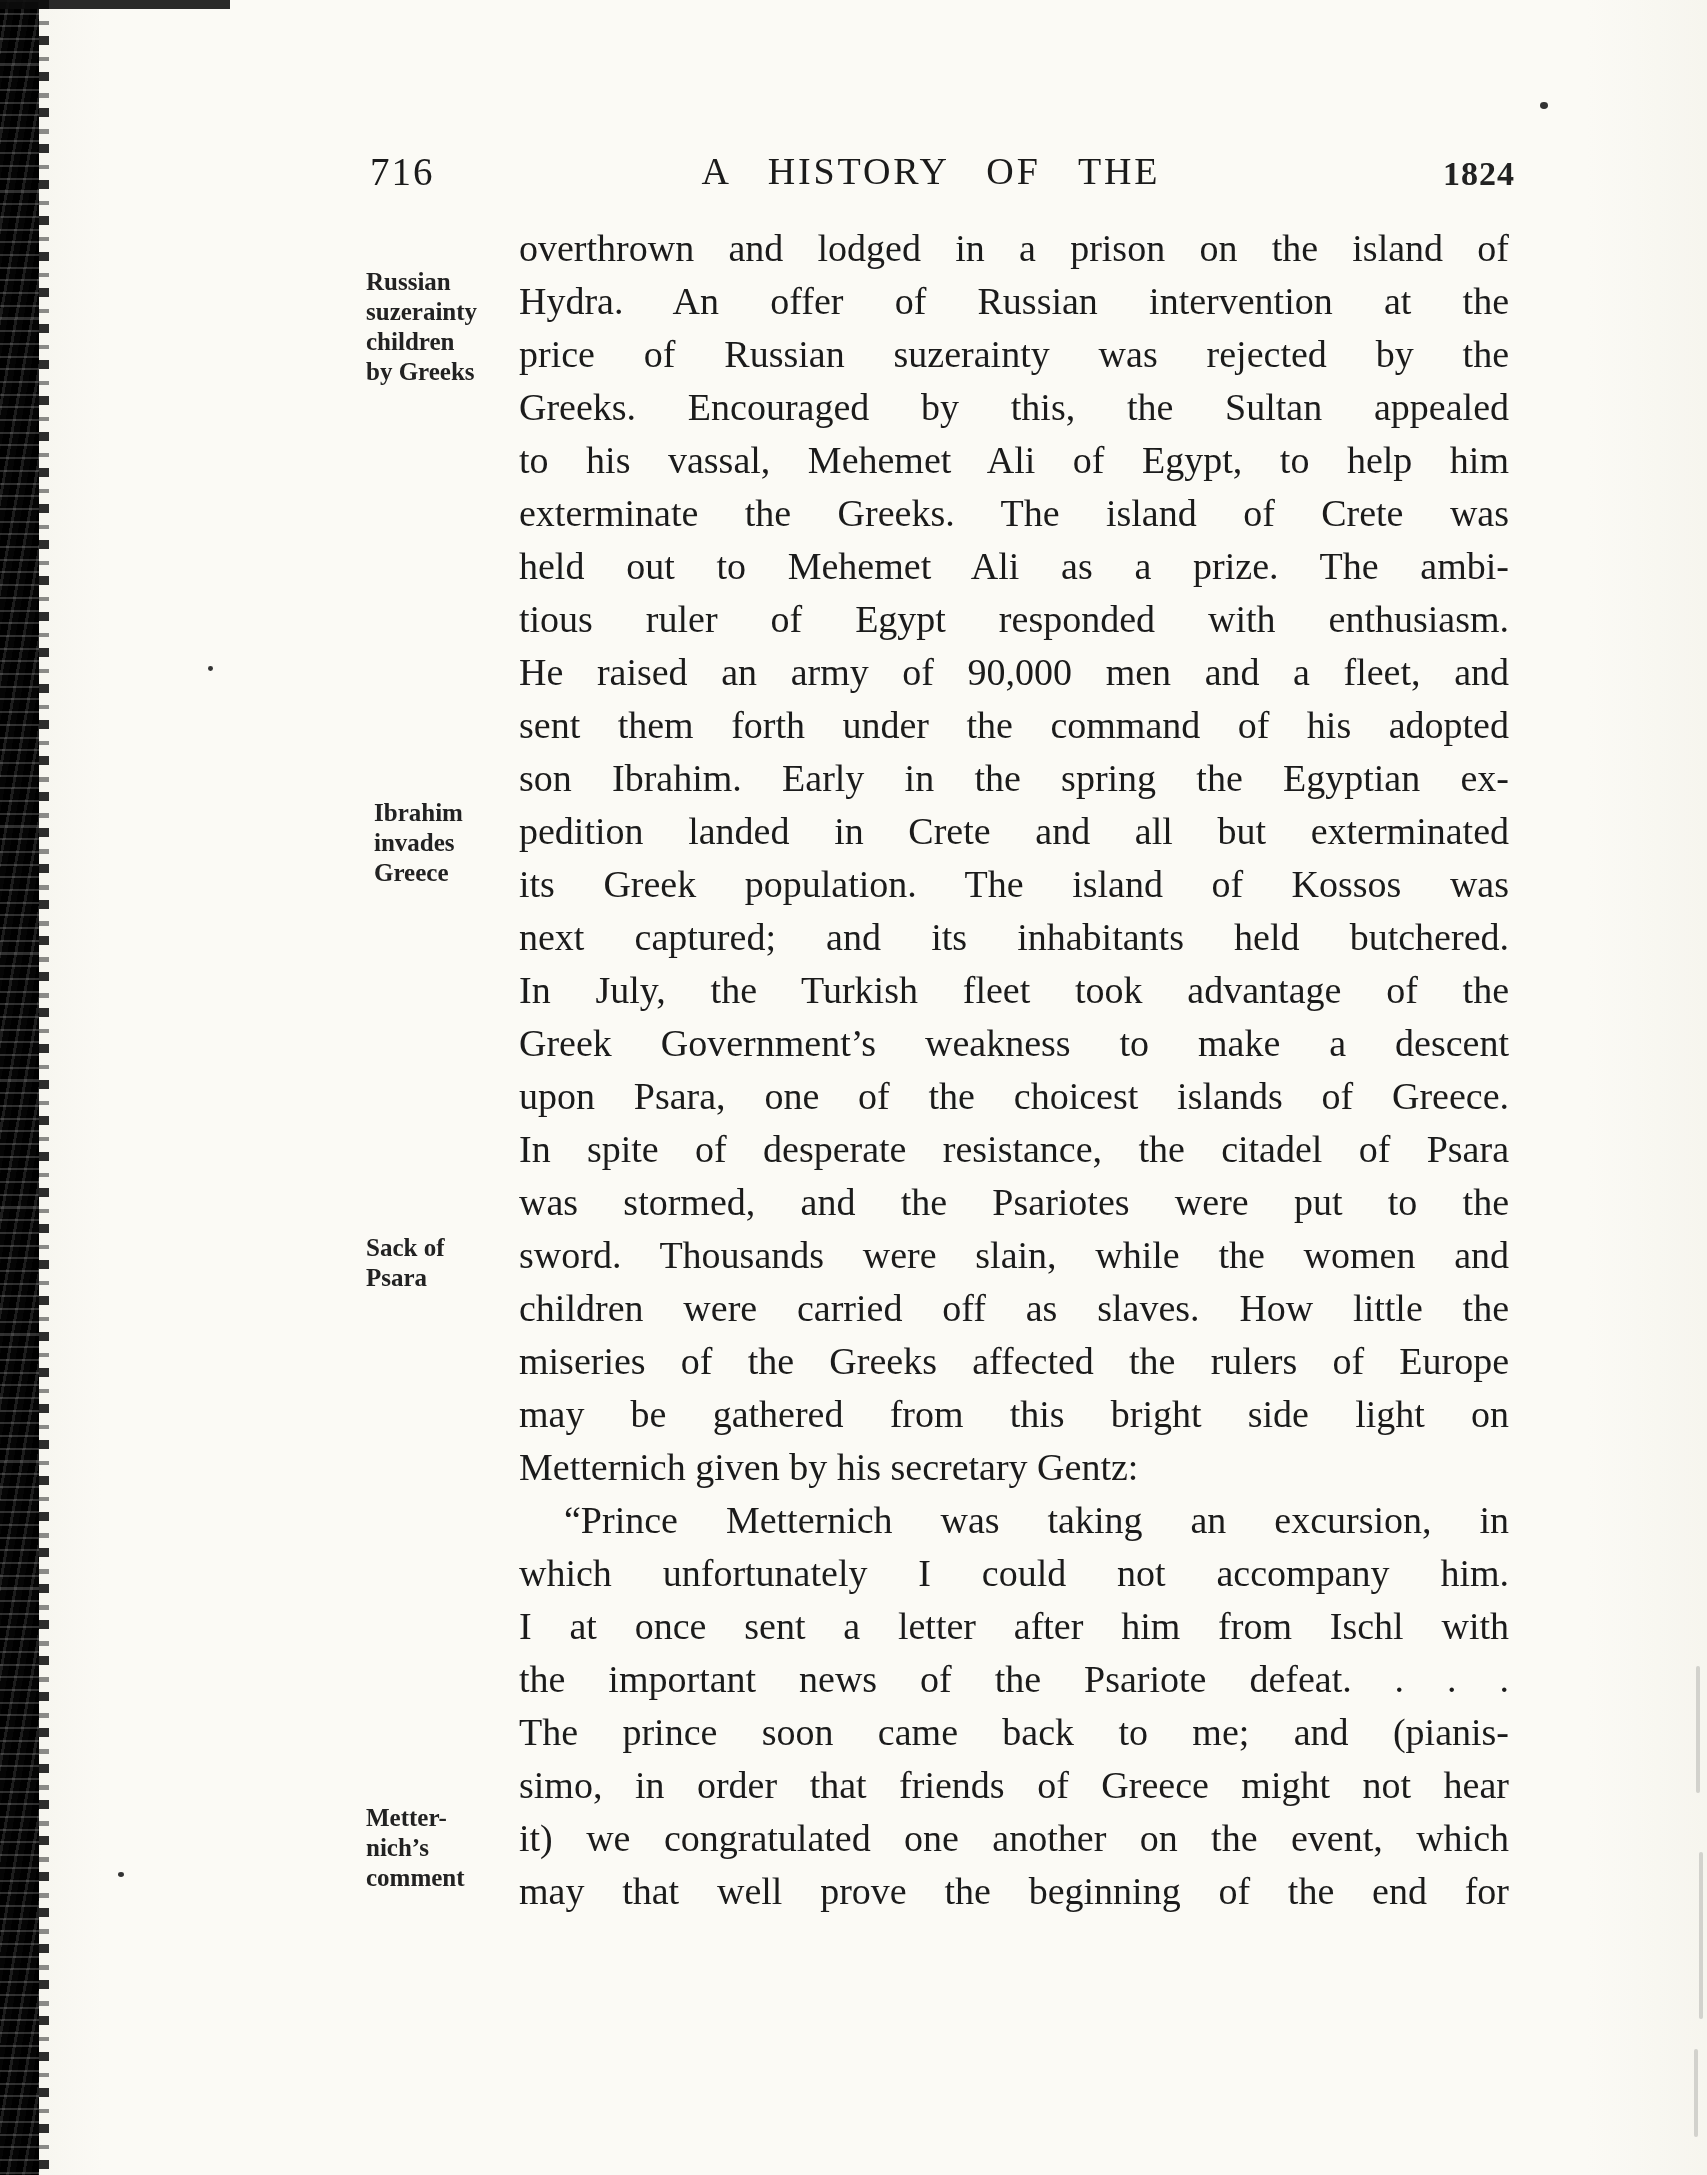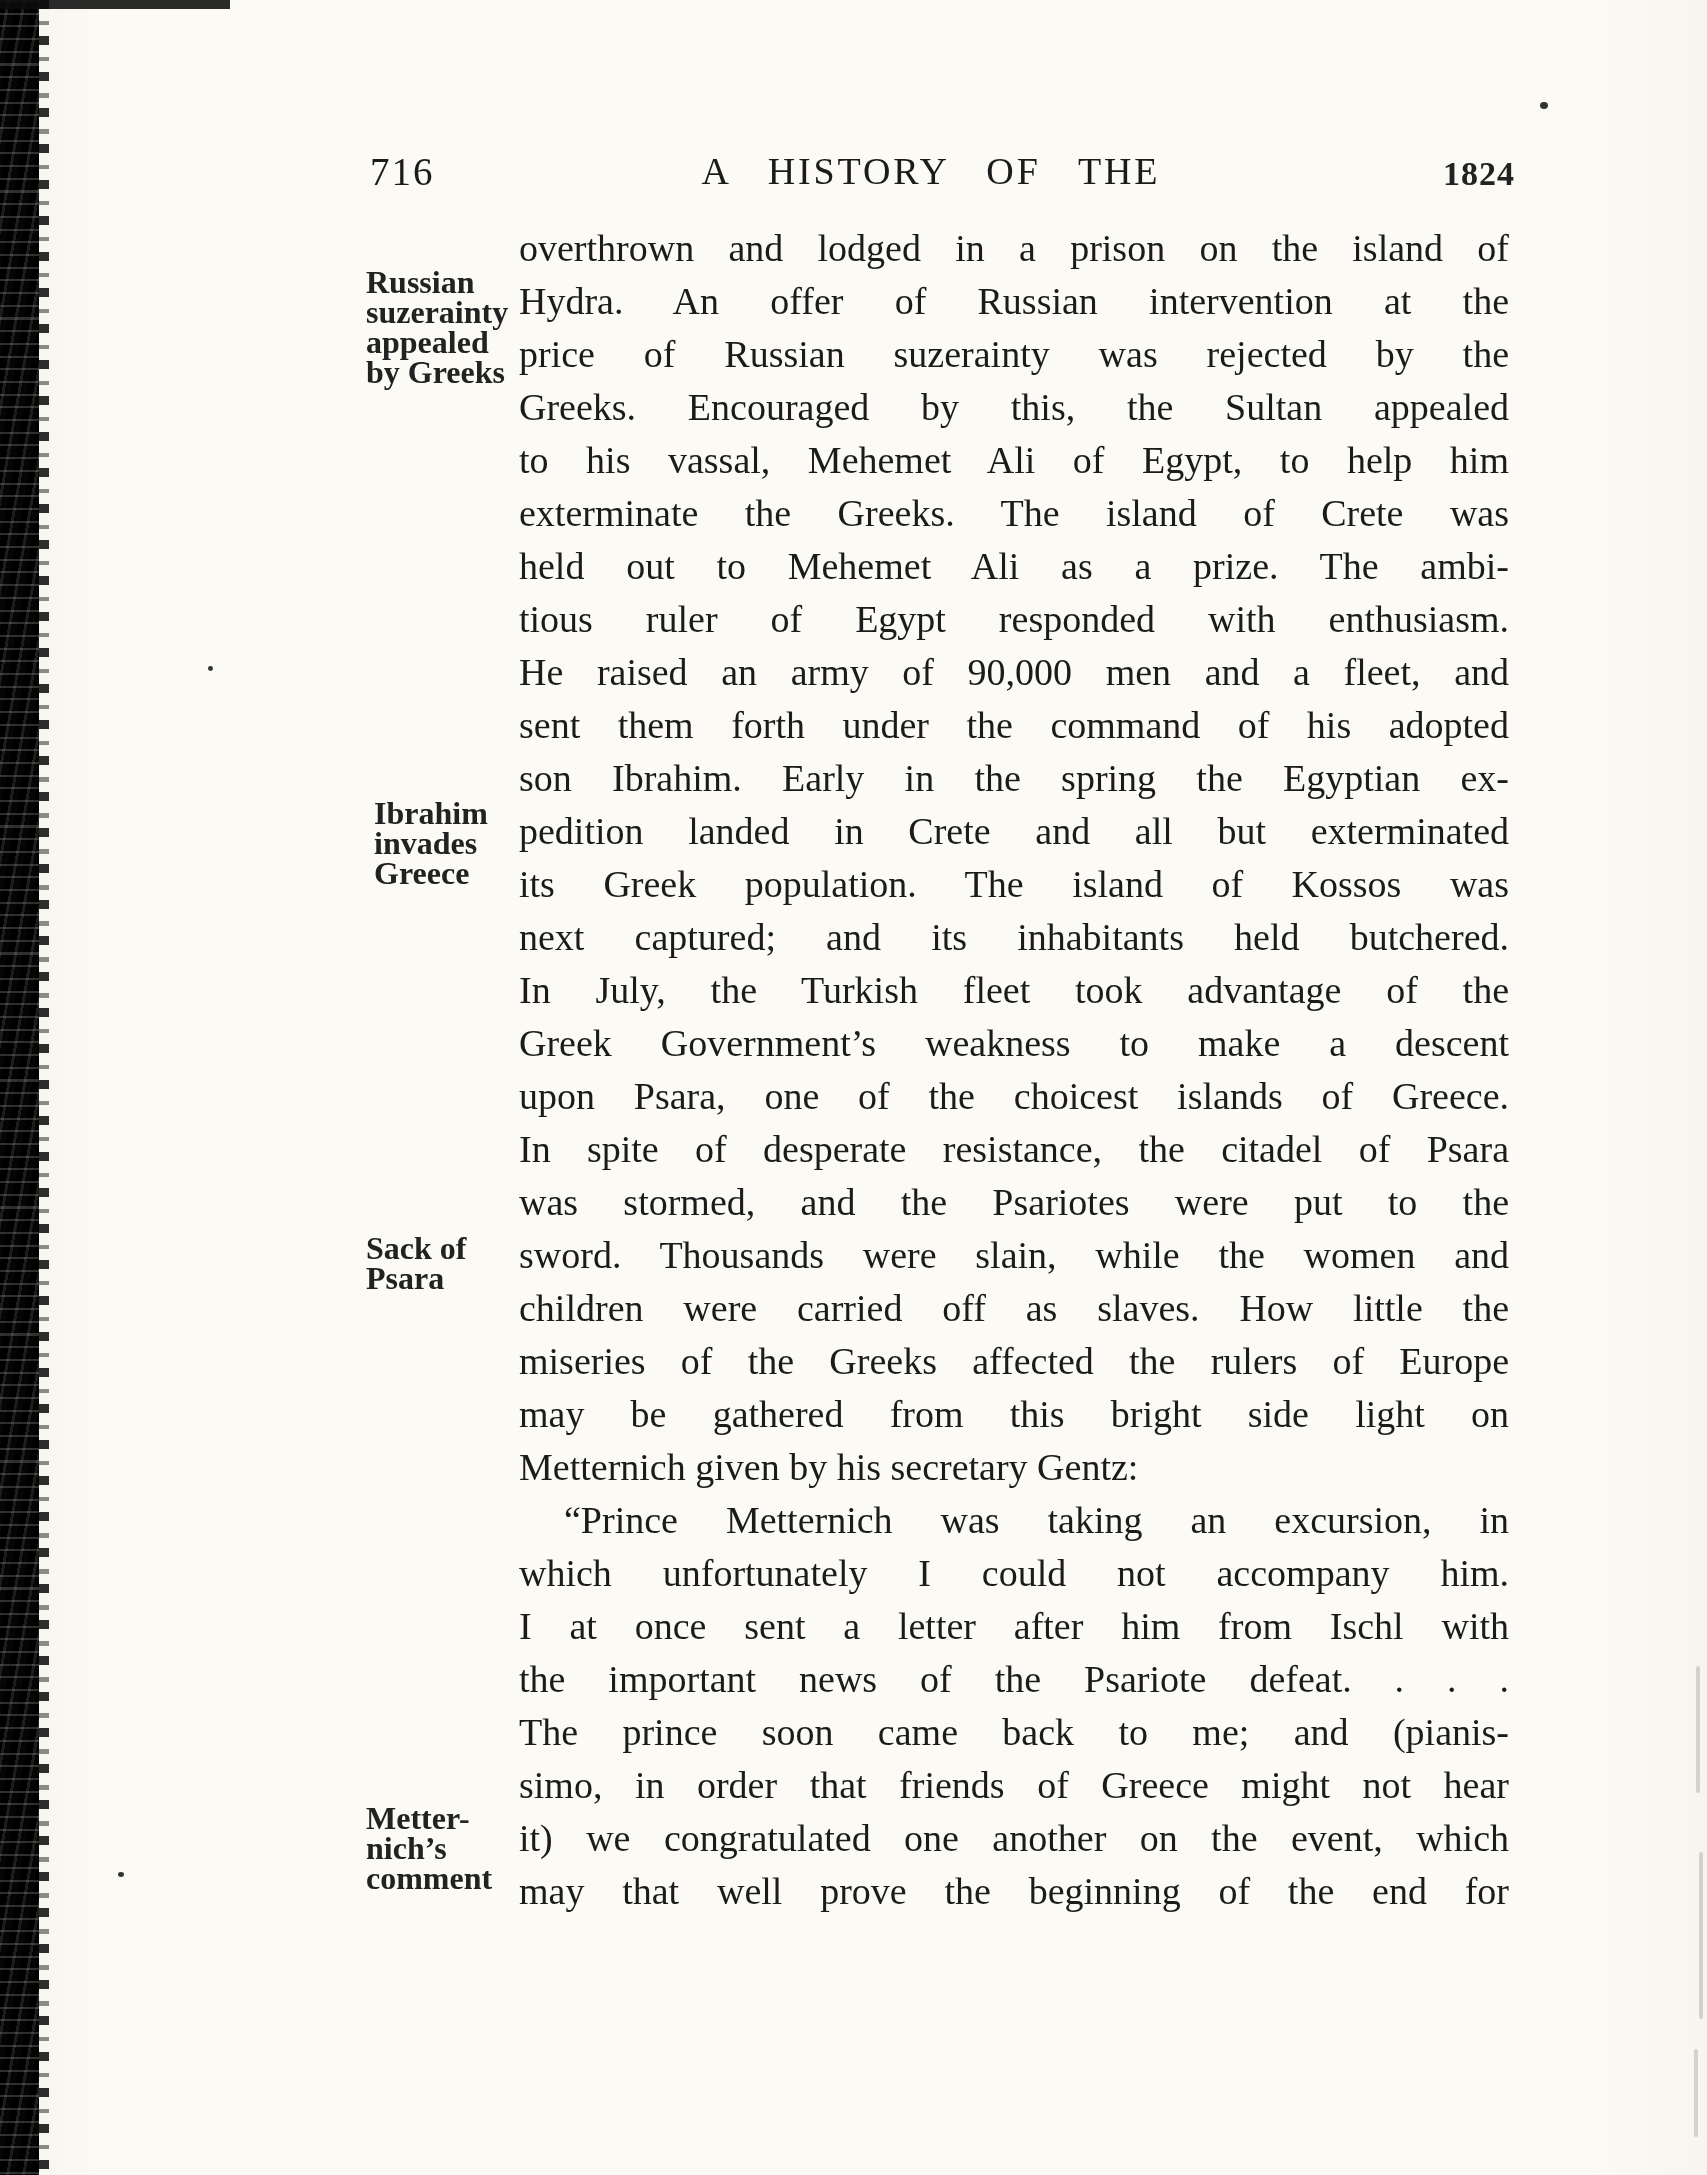--- a/index.html
+++ b/index.html
@@ -57,21 +57,21 @@
     height:53px; line-height:53px;
     text-align:justify; text-align-last:justify;
     overflow:hidden;
   }
   .bline.end { text-align-last:left; }
   .bline.indent { text-indent:45px; }
 
   
   .note {
     position:absolute; left:366px; width:149px;
-    font-size:32px; line-height:30px; font-weight:bold; color:#222;
+    font-size:25px; line-height:30px; font-weight:bold; color:#222;
     white-space:nowrap;
   }
 </style>
 </head>
 <body>
 
 <div class="page">
 
   <div class="scan-edge"></div>
   <div class="scan-edge-fray"></div>
@@ -85,21 +85,21 @@
   <div class="streak" style="left:1694px; top:2049px; height:88px;"></div>
 
   <div class="page-number">716</div>
   <div class="running-title">A HISTORY OF THE</div>
   <div class="page-year">1824</div>
 
   <aside>
     <div class="note" style="top:267px;">
       <div class="note-line">Russian</div>
       <div class="note-line">suzerainty</div>
-      <div class="note-line">appealed</div>
+      <div class="note-line">children</div>
       <div class="note-line">by Greeks</div>
     </div>
     <div class="note" style="top:798px;margin-left:8px;">
       <div class="note-line">Ibrahim</div>
       <div class="note-line">invades</div>
       <div class="note-line">Greece</div>
     </div>
     <div class="note" style="top:1233px;">
       <div class="note-line">Sack of</div>
       <div class="note-line">Psara</div>

